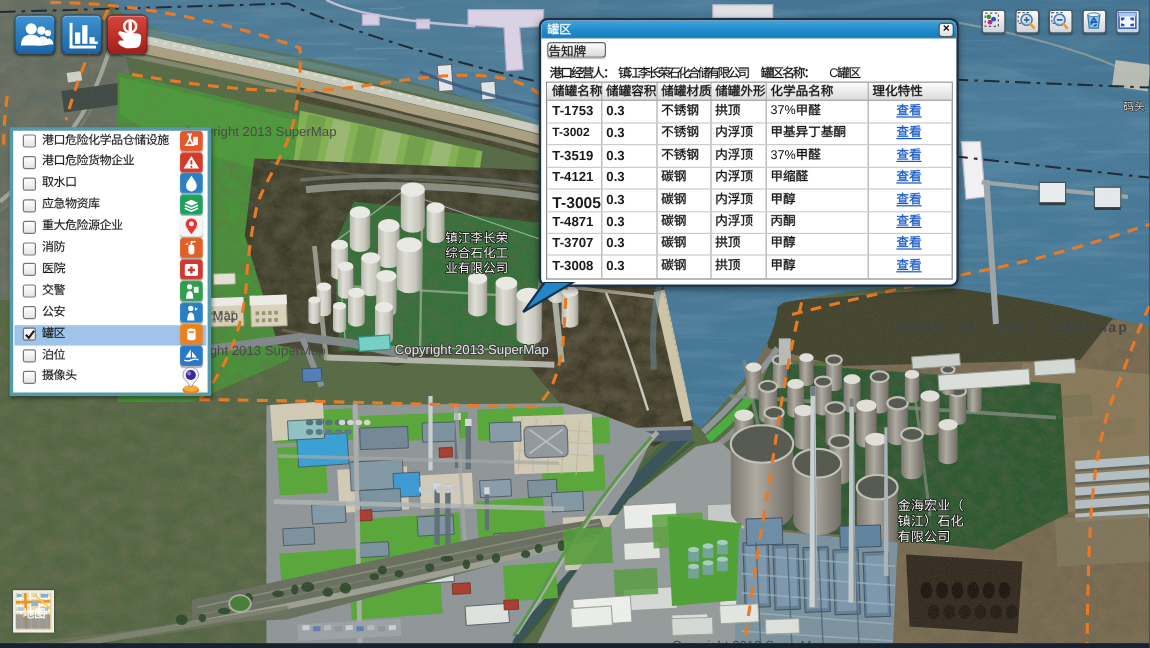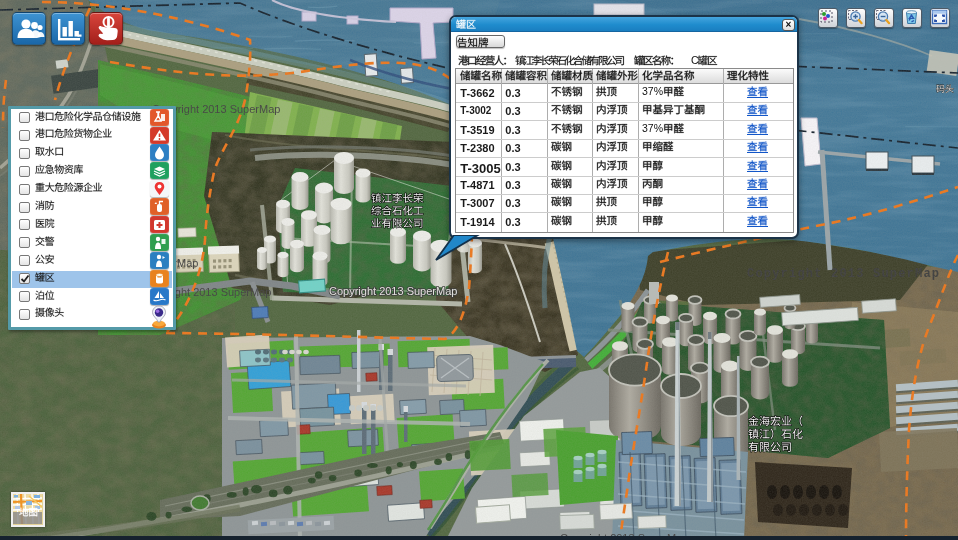--- a/index.html
+++ b/index.html
@@ -1001,21 +1001,21 @@
         <div style="position:absolute;left:270.4px;top:1px">
           <svg width="42" height="14" viewBox="0 0 42 14" style="overflow:visible">
             <g transform="translate(0.0,9.4) scale(0.010500,-0.010500)" fill="#111" stroke="#111" stroke-width="30" paint-order="stroke" stroke-linejoin="round">
               <use href="#g7406" x="0"></use>
               <use href="#g5316" x="1000"></use>
               <use href="#g7279" x="2000"></use>
               <use href="#g6027" x="3000"></use>
             </g>
           </svg>
         </div>
-        <div style="position:absolute;left:4px;top:18px;font-family:'Liberation Sans',sans-serif;font-size:11px;font-weight:bold;color:#1a1a1a">T-3662</div>
+        <div style="position:absolute;left:4px;top:18px;font-family:'Liberation Sans',sans-serif;font-size:11px;font-weight:bold;color:#1a1a1a">T-1753</div>
         <div style="position:absolute;left:49px;top:18px;font-family:'Liberation Sans',sans-serif;font-size:11px;font-weight:bold;color:#1a1a1a">0.3</div>
         <div style="position:absolute;left:94.7px;top:17px">
           <svg width="32" height="14" viewBox="0 0 32 14" style="overflow:visible">
             <g transform="translate(0.0,9.4) scale(0.010500,-0.010500)" fill="#111" stroke="#111" stroke-width="26" paint-order="stroke" stroke-linejoin="round">
               <use href="#g4E0D" x="0"></use>
               <use href="#g9508" x="1000"></use>
               <use href="#g94A2" x="2000"></use>
             </g>
           </svg>
         </div>
@@ -1117,21 +1117,21 @@
         </div>
         <div style="position:absolute;left:290.9px;top:53.8px;border-bottom:1px solid #1256c8;height:12px">
           <svg width="21" height="14" viewBox="0 0 21 14" style="overflow:visible">
             <g transform="translate(0.0,9.4) scale(0.010500,-0.010500)" fill="#1256c8" stroke="#1256c8" stroke-width="26" paint-order="stroke" stroke-linejoin="round">
               <use href="#g67E5" x="0"></use>
               <use href="#g770B" x="1000"></use>
             </g>
           </svg>
         </div>
         <div style="position:absolute;left:0;top:69.7px;width:100%;height:1px;background:#ccc"></div>
-        <div style="position:absolute;left:4px;top:73.2px;font-family:'Liberation Sans',sans-serif;font-size:11px;font-weight:bold;color:#1a1a1a">T-2380</div>
+        <div style="position:absolute;left:4px;top:73.2px;font-family:'Liberation Sans',sans-serif;font-size:11px;font-weight:bold;color:#1a1a1a">T-4121</div>
         <div style="position:absolute;left:49px;top:73.2px;font-family:'Liberation Sans',sans-serif;font-size:11px;font-weight:bold;color:#1a1a1a">0.3</div>
         <div style="position:absolute;left:94.7px;top:72.2px">
           <svg width="21" height="14" viewBox="0 0 21 14" style="overflow:visible">
             <g transform="translate(0.0,9.4) scale(0.010500,-0.010500)" fill="#111" stroke="#111" stroke-width="26" paint-order="stroke" stroke-linejoin="round">
               <use href="#g78B3" x="0"></use>
               <use href="#g94A2" x="1000"></use>
             </g>
           </svg>
         </div>
         <div style="position:absolute;left:140.2px;top:72.2px">
@@ -1226,21 +1226,21 @@
         </div>
         <div style="position:absolute;left:290.9px;top:109px;border-bottom:1px solid #1256c8;height:12px">
           <svg width="21" height="14" viewBox="0 0 21 14" style="overflow:visible">
             <g transform="translate(0.0,9.4) scale(0.010500,-0.010500)" fill="#1256c8" stroke="#1256c8" stroke-width="26" paint-order="stroke" stroke-linejoin="round">
               <use href="#g67E5" x="0"></use>
               <use href="#g770B" x="1000"></use>
             </g>
           </svg>
         </div>
         <div style="position:absolute;left:0;top:124.9px;width:100%;height:1px;background:#ccc"></div>
-        <div style="position:absolute;left:4px;top:128.4px;font-family:'Liberation Sans',sans-serif;font-size:11px;font-weight:bold;color:#1a1a1a">T-3007</div>
+        <div style="position:absolute;left:4px;top:128.4px;font-family:'Liberation Sans',sans-serif;font-size:11px;font-weight:bold;color:#1a1a1a">T-3707</div>
         <div style="position:absolute;left:49px;top:128.4px;font-family:'Liberation Sans',sans-serif;font-size:11px;font-weight:bold;color:#1a1a1a">0.3</div>
         <div style="position:absolute;left:94.7px;top:127.4px">
           <svg width="21" height="14" viewBox="0 0 21 14" style="overflow:visible">
             <g transform="translate(0.0,9.4) scale(0.010500,-0.010500)" fill="#111" stroke="#111" stroke-width="26" paint-order="stroke" stroke-linejoin="round">
               <use href="#g78B3" x="0"></use>
               <use href="#g94A2" x="1000"></use>
             </g>
           </svg>
         </div>
         <div style="position:absolute;left:140.2px;top:127.4px">
@@ -1261,21 +1261,21 @@
         </div>
         <div style="position:absolute;left:290.9px;top:127.4px;border-bottom:1px solid #1256c8;height:12px">
           <svg width="21" height="14" viewBox="0 0 21 14" style="overflow:visible">
             <g transform="translate(0.0,9.4) scale(0.010500,-0.010500)" fill="#1256c8" stroke="#1256c8" stroke-width="26" paint-order="stroke" stroke-linejoin="round">
               <use href="#g67E5" x="0"></use>
               <use href="#g770B" x="1000"></use>
             </g>
           </svg>
         </div>
         <div style="position:absolute;left:0;top:143.3px;width:100%;height:1px;background:#ccc"></div>
-        <div style="position:absolute;left:4px;top:146.8px;font-family:'Liberation Sans',sans-serif;font-size:11px;font-weight:bold;color:#1a1a1a">T-1914</div>
+        <div style="position:absolute;left:4px;top:146.8px;font-family:'Liberation Sans',sans-serif;font-size:11px;font-weight:bold;color:#1a1a1a">T-3008</div>
         <div style="position:absolute;left:49px;top:146.8px;font-family:'Liberation Sans',sans-serif;font-size:11px;font-weight:bold;color:#1a1a1a">0.3</div>
         <div style="position:absolute;left:94.7px;top:145.8px">
           <svg width="21" height="14" viewBox="0 0 21 14" style="overflow:visible">
             <g transform="translate(0.0,9.4) scale(0.010500,-0.010500)" fill="#111" stroke="#111" stroke-width="26" paint-order="stroke" stroke-linejoin="round">
               <use href="#g78B3" x="0"></use>
               <use href="#g94A2" x="1000"></use>
             </g>
           </svg>
         </div>
         <div style="position:absolute;left:140.2px;top:145.8px">

